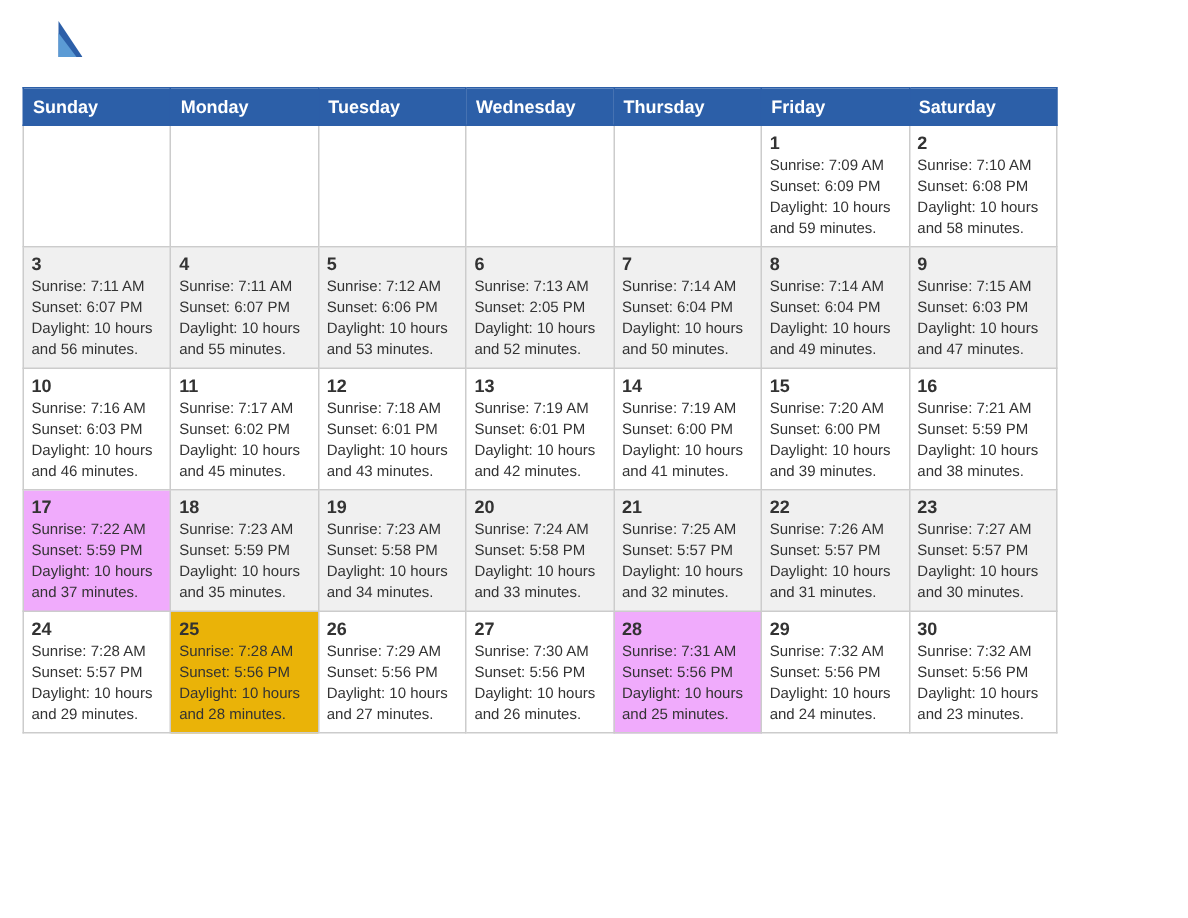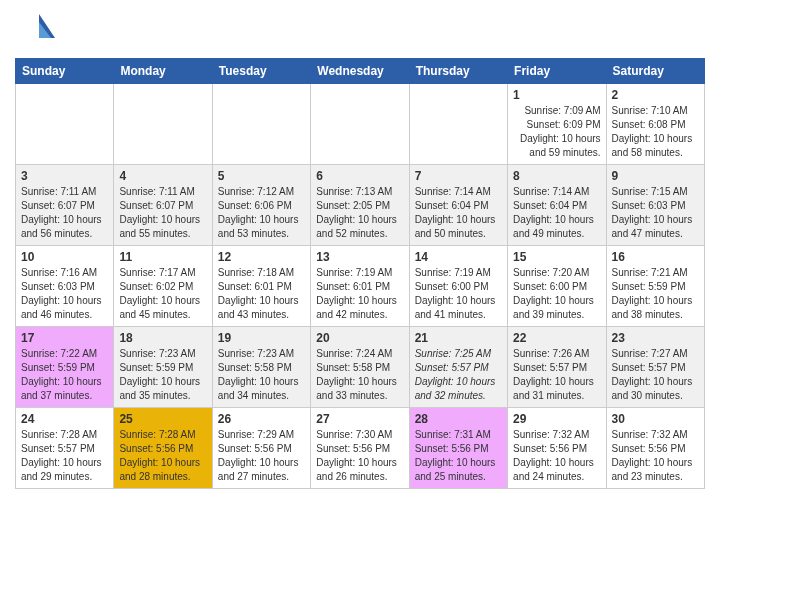--- a/index.html
+++ b/index.html
@@ -137,21 +137,21 @@
     </thead>
     <tbody id="calendar-body">
     <tr class="row-odd">
           <td class="empty-cell"></td>
           <td class="empty-cell"></td>
           <td class="empty-cell"></td>
           <td class="empty-cell"></td>
           <td class="empty-cell"></td>
           <td style="background: rgb(255, 255, 255);">
             <span class="day-number">1</span>
-            <div class="day-info" style="white-space: pre-line; text-align: right;">Sunrise: 7:09 AM
+            <div class="day-info" style="white-space: pre-line;">Sunrise: 7:09 AM
 Sunset: 6:09 PM
 Daylight: 10 hours
 and 59 minutes.</div>
           </td>
           <td style="background: rgb(255, 255, 255);">
             <span class="day-number">2</span>
             <div class="day-info" style="white-space: pre-line;">Sunrise: 7:10 AM
 Sunset: 6:08 PM
 Daylight: 10 hours
 and 58 minutes.</div>
@@ -283,21 +283,21 @@
           </td>
           <td style="background: rgb(240, 240, 240);">
             <span class="day-number">20</span>
             <div class="day-info" style="white-space: pre-line;">Sunrise: 7:24 AM
 Sunset: 5:58 PM
 Daylight: 10 hours
 and 33 minutes.</div>
           </td>
           <td style="background: rgb(240, 240, 240); margin-top: 28px;">
             <span class="day-number">21</span>
-            <div class="day-info" style="white-space: pre-line; font-style: italic;">Sunrise: 7:25 AM
+            <div class="day-info" style="white-space: pre-line;">Sunrise: 7:25 AM
 Sunset: 5:57 PM
 Daylight: 10 hours
 and 32 minutes.</div>
           </td>
           <td style="background: rgb(240, 240, 240);">
             <span class="day-number">22</span>
             <div class="day-info" style="white-space: pre-line;">Sunrise: 7:26 AM
 Sunset: 5:57 PM
 Daylight: 10 hours
 and 31 minutes.</div>

